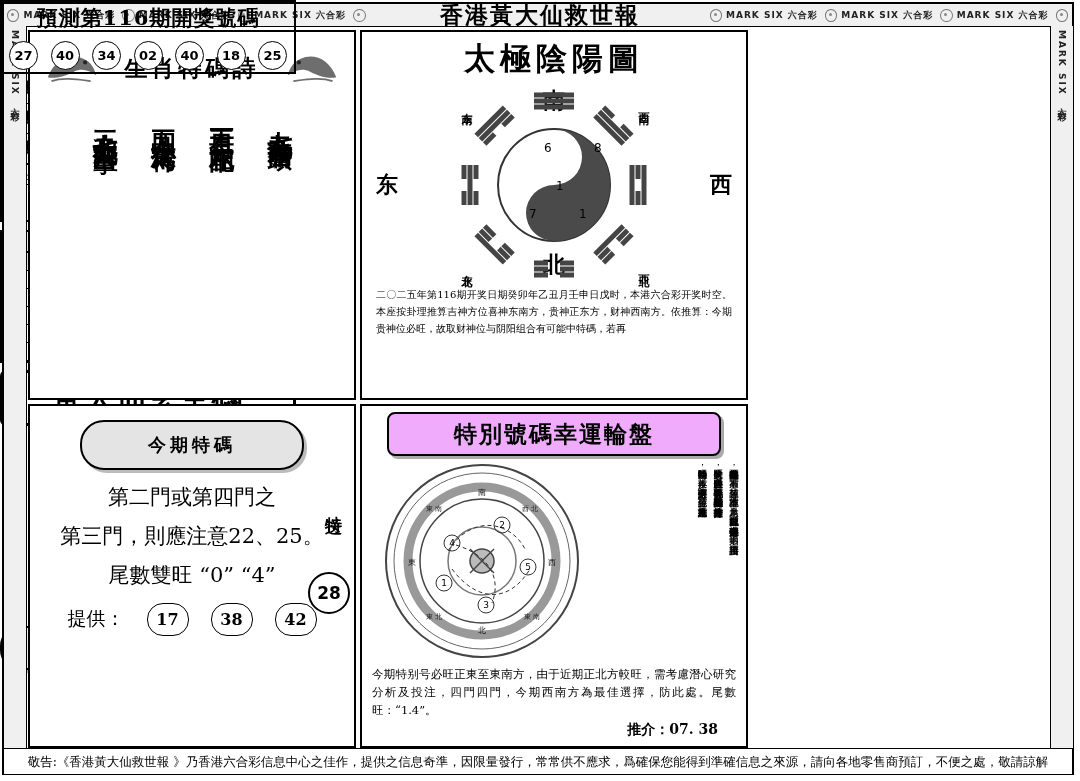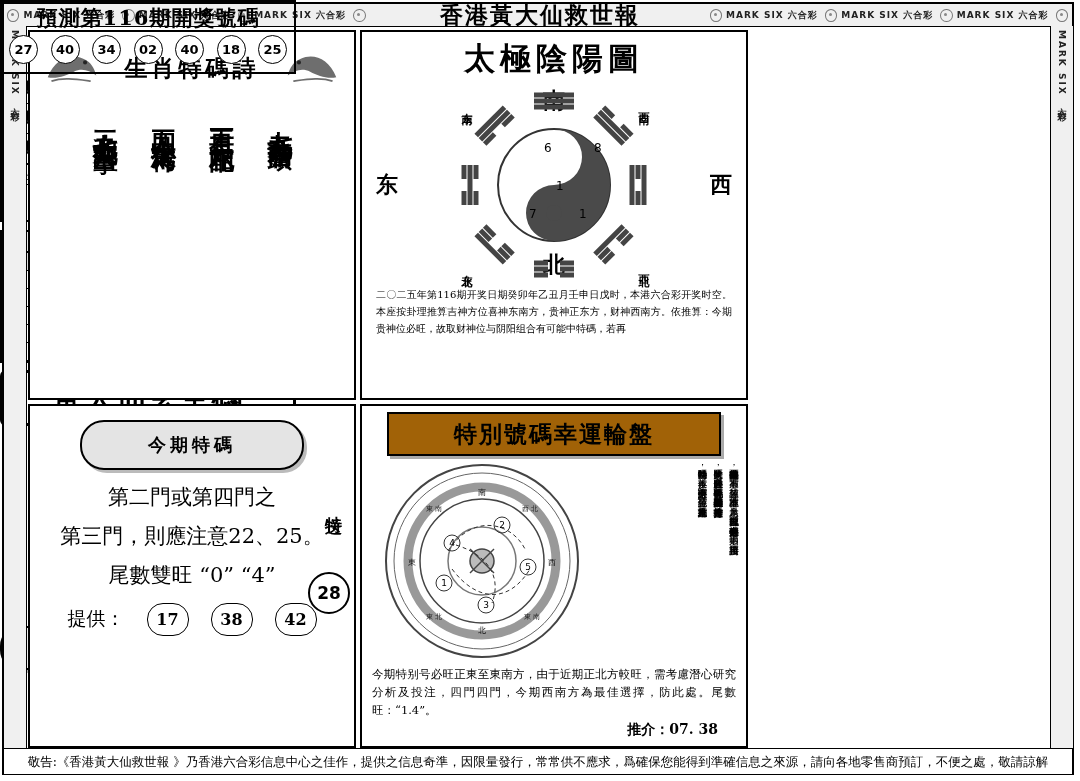--- a/index.html
+++ b/index.html
@@ -47,21 +47,21 @@
   .dirS{position:absolute;left:50%;bottom:2px;transform:translateX(-50%);font-size:22px;font-weight:bold;font-family:"DejaVu Serif","Liberation Serif",serif;}
   .dirE{position:absolute;left:14px;top:88px;font-size:22px;font-weight:bold;font-family:"DejaVu Serif","Liberation Serif",serif;}
   .dirW{position:absolute;right:14px;top:88px;font-size:22px;font-weight:bold;font-family:"DejaVu Serif","Liberation Serif",serif;}
   .corner{position:absolute;font-size:11px;font-weight:bold;writing-mode:vertical-rl;letter-spacing:1px;}
   .taiji-text{padding:4px 14px 0;font-family:"DejaVu Serif","Liberation Serif",serif;font-size:10px;line-height:1.72;text-align:justify;}
 
   
   #p-forecast{left:752px;top:30px;width:296px;height:370px;border:none;}
   .fc-head{border:2px solid #000;height:74px;box-sizing:border-box;position:relative;}
   .fc-head .ttl{text-align:center;font-family:"DejaVu Serif","Liberation Serif",serif;font-size:21px;font-weight:bold;letter-spacing:1px;padding-top:2px;}
-  .balls{display:flex;justify-content:space-between;padding:3px 7px 0;}
+  .balls{display:flex;justify-content:space-between;padding:3px 7px 0;margin-top:6px;}
   .ball{width:27px;height:27px;border-radius:50%;border:1.5px solid #000;display:flex;align-items:center;justify-content:center;font-size:13px;font-weight:bold;background:#fff;}
   .fc-rows{border:2px solid #000;border-top:none;box-sizing:border-box;}
   .fc-row{display:flex;align-items:center;height:29px;border-bottom:1px solid #000;padding:0 8px;font-family:"DejaVu Serif","Liberation Serif",serif;font-size:15px;font-weight:bold;}
   .fc-row .lab{width:132px;}
   .fc-row .val{flex:1;text-align:center;font-size:17px;letter-spacing:2px;}
   .fc-poem{border:2px solid #000;border-top:none;box-sizing:border-box;padding:4px 8px 6px;font-family:"DejaVu Serif","Liberation Serif",serif;font-size:14.5px;line-height:1.6;}
   .fc-poem .l2{padding-left:22px;font-size:13.5px;}
 
   .tbl-wrap{margin-top:8px;border:2px solid #000;box-sizing:border-box;}
   .tbl-title{text-align:center;font-size:12.5px;font-weight:bold;background:#e9e9e9;border-bottom:1px solid #000;letter-spacing:1px;padding:1px 0;}
@@ -74,21 +74,21 @@
   .sp-title{margin:14px auto 6px;width:220px;height:46px;border:2px solid #000;border-radius:24px;display:flex;align-items:center;justify-content:center;background:#e4e4e4;box-shadow:3px 3px 0 #bbb;}
   .sp-title span{font-family:"DejaVu Serif","Liberation Serif",serif;font-size:18px;font-weight:bold;letter-spacing:4px;}
   .sp-body{font-family:"DejaVu Serif","Liberation Serif",serif;font-size:21px;line-height:1.85;text-align:center;padding:2px 16px 0;}
   .sp-side{position:absolute;right:8px;top:96px;writing-mode:vertical-rl;text-orientation:upright;font-family:"DejaVu Serif","Liberation Serif",serif;font-size:17px;font-weight:bold;letter-spacing:2px;}
   .sp-circ{position:absolute;right:4px;top:166px;width:38px;height:38px;border-radius:50%;border:2px solid #000;display:flex;align-items:center;justify-content:center;font-size:17px;font-weight:bold;}
   .sp-provide{display:flex;align-items:center;justify-content:center;gap:22px;padding-top:8px;font-family:"DejaVu Serif","Liberation Serif",serif;font-size:19px;}
   .sp-provide .nb{width:40px;height:31px;border:1.5px solid #000;border-radius:16px;display:flex;align-items:center;justify-content:center;font-size:16px;font-weight:bold;}
 
   
   #p-wheel{left:360px;top:404px;width:388px;height:344px;}
-  .wh-title{margin:6px auto 2px;width:330px;height:40px;border:2px solid #000;border-radius:0;background:#a16207;display:flex;align-items:center;justify-content:center;box-shadow:3px 3px 0 #aaa;}
+  .wh-title{margin:6px auto 2px;width:330px;height:40px;border:2px solid #000;border-radius:8px;background:#f0abfc;display:flex;align-items:center;justify-content:center;box-shadow:3px 3px 0 #aaa;}
   .wh-title span{font-family:"DejaVu Serif","Liberation Serif",serif;font-size:23px;font-weight:bold;letter-spacing:2px;}
   .wh-stage{position:relative;height:208px;}
   .wh-side{position:absolute;right:6px;top:4px;width:130px;height:200px;display:flex;flex-direction:row-reverse;gap:3px;}
   .wh-side .c{writing-mode:vertical-rl;text-orientation:upright;font-size:9.5px;line-height:1.35;letter-spacing:0px;}
   .wh-foot{font-family:"DejaVu Serif","Liberation Serif",serif;font-size:11.5px;line-height:1.55;padding:0 10px;text-align:justify;}
   .wh-rec{text-align:right;padding:2px 28px 0;font-size:14px;font-weight:bold;font-family:"DejaVu Serif","Liberation Serif",serif;}
 
   
   #p-logo{left:752px;top:404px;width:296px;height:344px;border:none;}
   .logo-box{border:3px solid #000;border-radius:6px;height:50px;display:flex;align-items:center;justify-content:center;background:#fff;}

